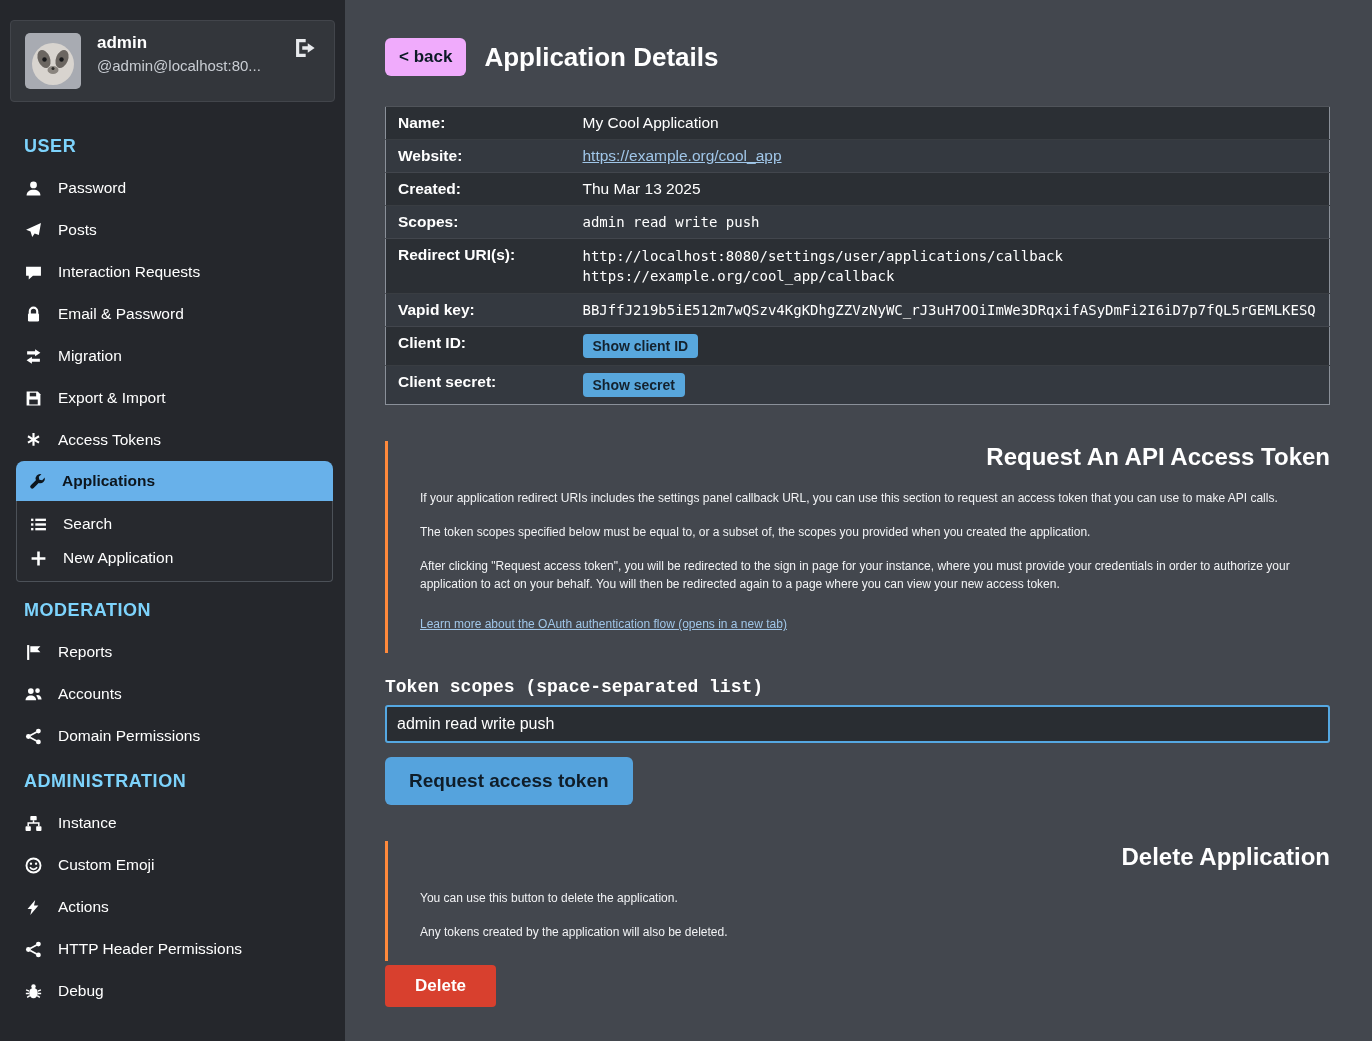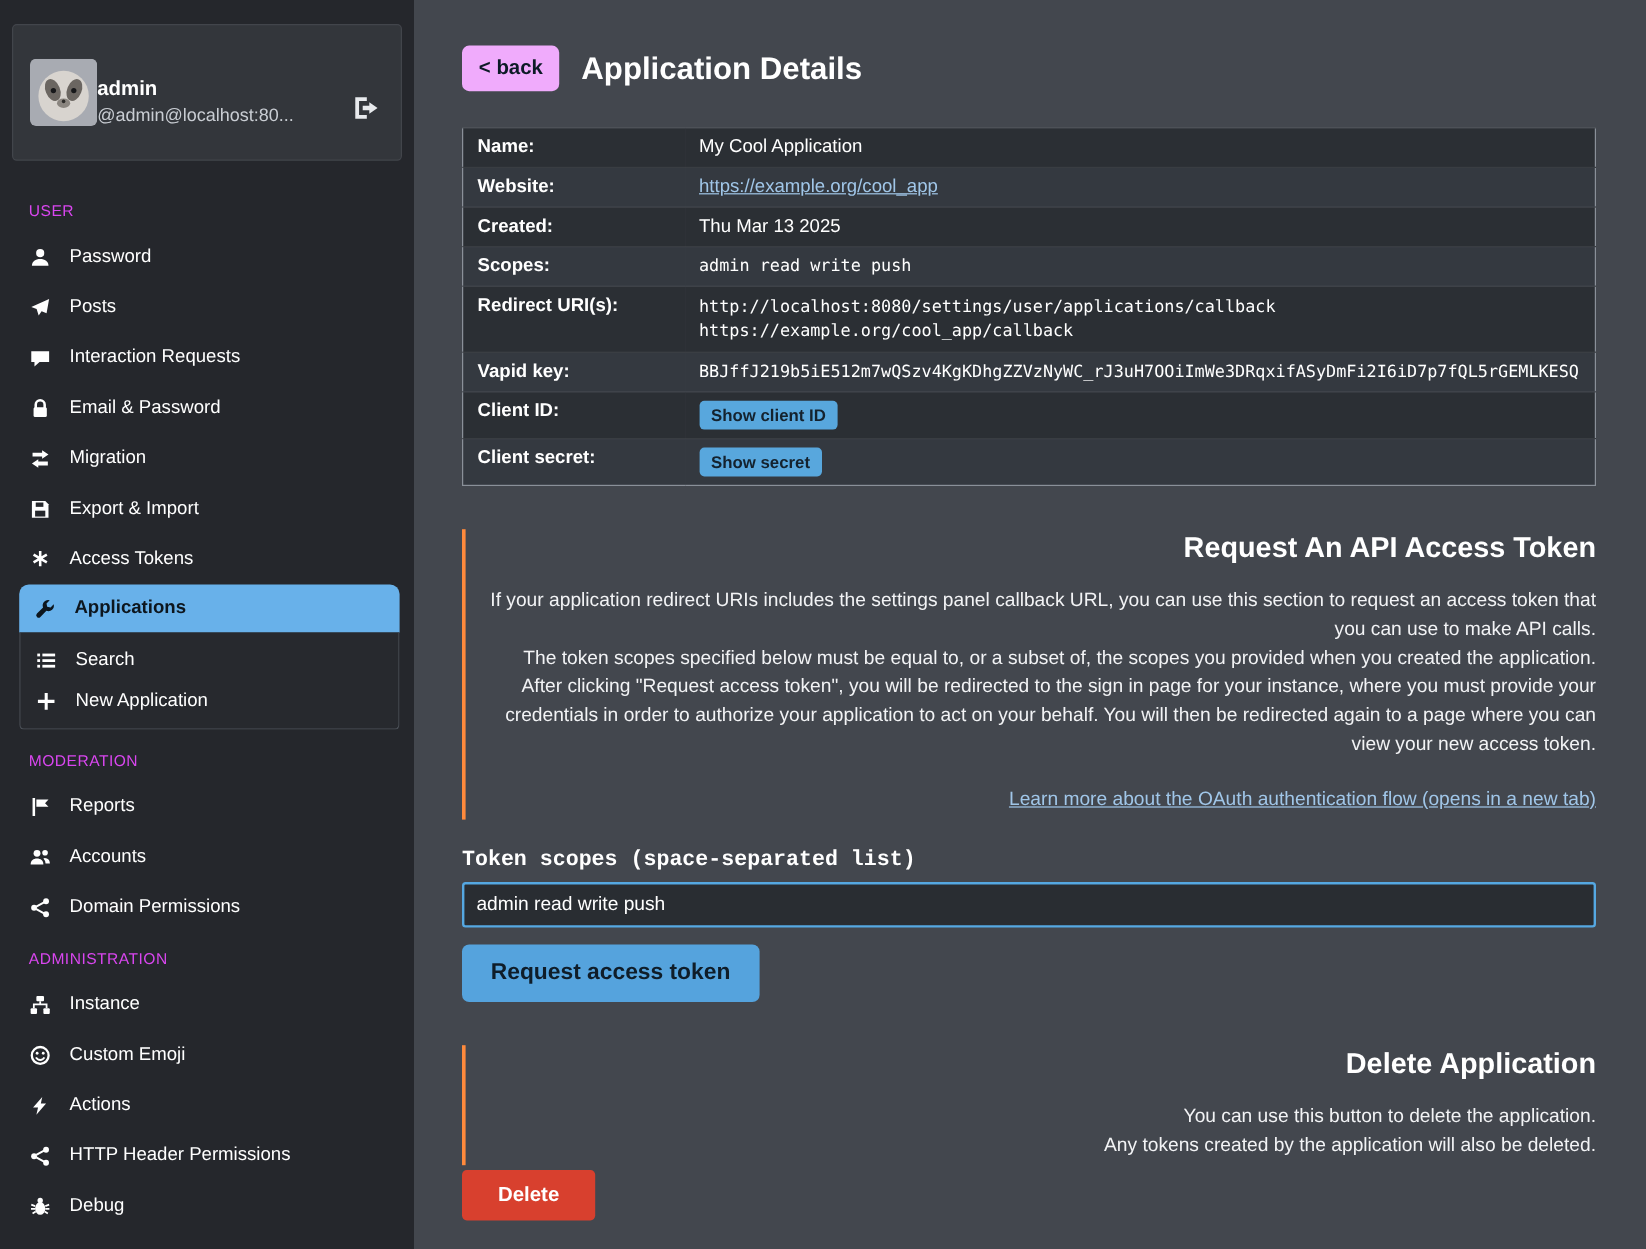--- a/index.html
+++ b/index.html
@@ -16,33 +16,33 @@
   .sidebar {
     width:345px; min-width:345px; height:100%;
     background:#25272c;
     overflow:hidden;
   }
   .user-card {
     margin:20px 10px 16px 10px;
     background:#33363b;
     border:1px solid #42454b;
     border-radius:4px;
-    padding:28px 14px;
-    display:flex; align-items:flex-end; 
+    padding:12px 14px;
+    display:flex; align-items:flex-start; gap:16px;
     cursor:pointer;
   }
   .avatar { width:56px; height:56px; border-radius:4px; overflow:hidden; flex:none; }
   .user-info { flex:1; min-width:0; }
   .user-name { font-weight:bold; font-size:17px; margin-bottom:4px; }
   .user-handle { color:#c9cdd3; font-size:15px; white-space:nowrap; overflow:hidden; text-overflow:ellipsis; }
   .logout-btn { background:none; border:none; color:#e8eaed; padding:4px; cursor:pointer; flex:none; }
   .logout-btn .ic { width:22px; height:22px; }
   nav { padding:4px 0 8px 0; }
   .sec-label {
-    color:#d946ef; font-weight:normal; font-size:13px;
+    color:#7dd3fc; font-weight:bold; font-size:18px;
     letter-spacing:.03em;
     padding:14px 24px 10px 24px;
   }
   .nav-item {
     display:flex; align-items:center; gap:16px;
     padding:12px 24px;
     color:#ffffff; cursor:pointer;
   }
   .icw { width:18px; min-width:18px; display:flex; justify-content:center; align-items:center; }
   .ic { width:17px; height:17px; fill:currentColor; display:block; }
@@ -87,21 +87,21 @@
     background:#58a7dd; color:#14222e; font-weight:bold;
     font-family:"Liberation Sans", sans-serif;
     font-size:14px; padding:4px 10px; border:none; border-radius:4px; cursor:pointer;
   }
   .accent-block {
     border-left:3px solid #ff8a3c;
     padding:2px 0 4px 16px;
     margin:36px 0 0 0;
   }
   .accent-block h2 { font-size:24px; font-weight:bold; margin:0 0 18px 0;text-align:right; }
-  .accent-block p { margin:0; line-height:1.5; font-size:16px; color:#f2f3f5;text-align:right; }
+  .accent-block p { margin:16px; line-height:1.5; font-size:12px; color:#f2f3f5; }
   .accent-block p.learn { margin-top:22px; }
   .form-label { display:block; font-weight:bold; margin:24px 0 8px 0; font-size:18px;font-family:Liberation Mono, monospace; }
   .scopes-input {
     width:100%; height:38px;
     background:#292d32; color:#ffffff;
     border:2px solid #55a8e2; border-radius:3px;
     font-family:"Liberation Sans", sans-serif;
     font-size:16px; padding:8px 10px;
   }
   .btn-primary {

